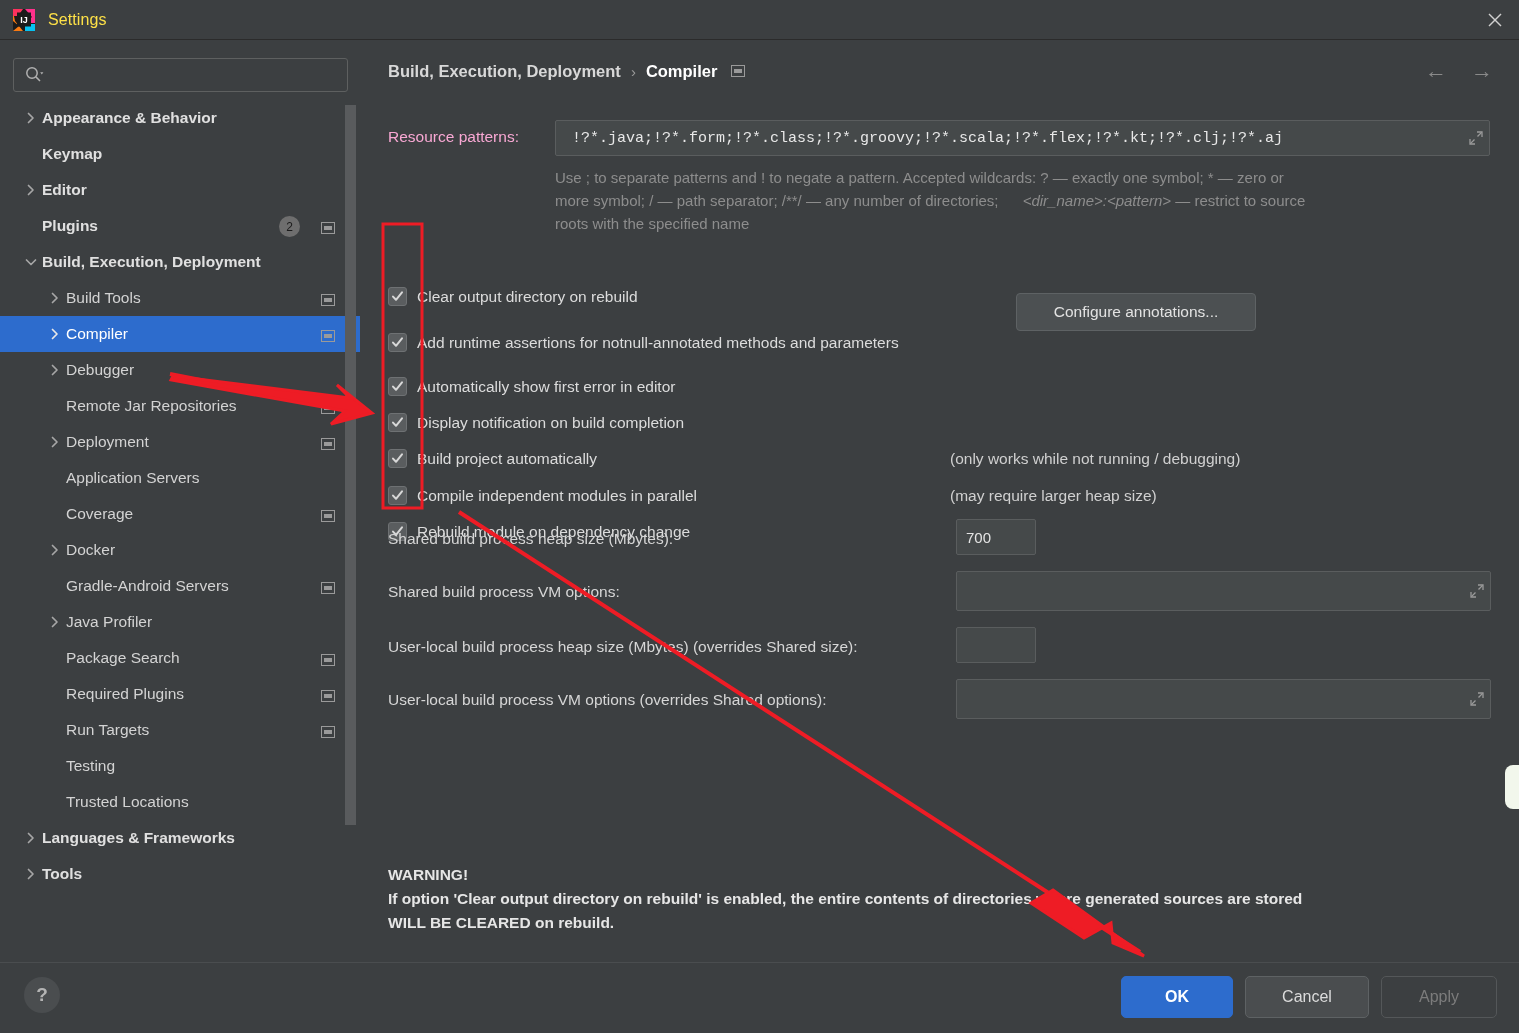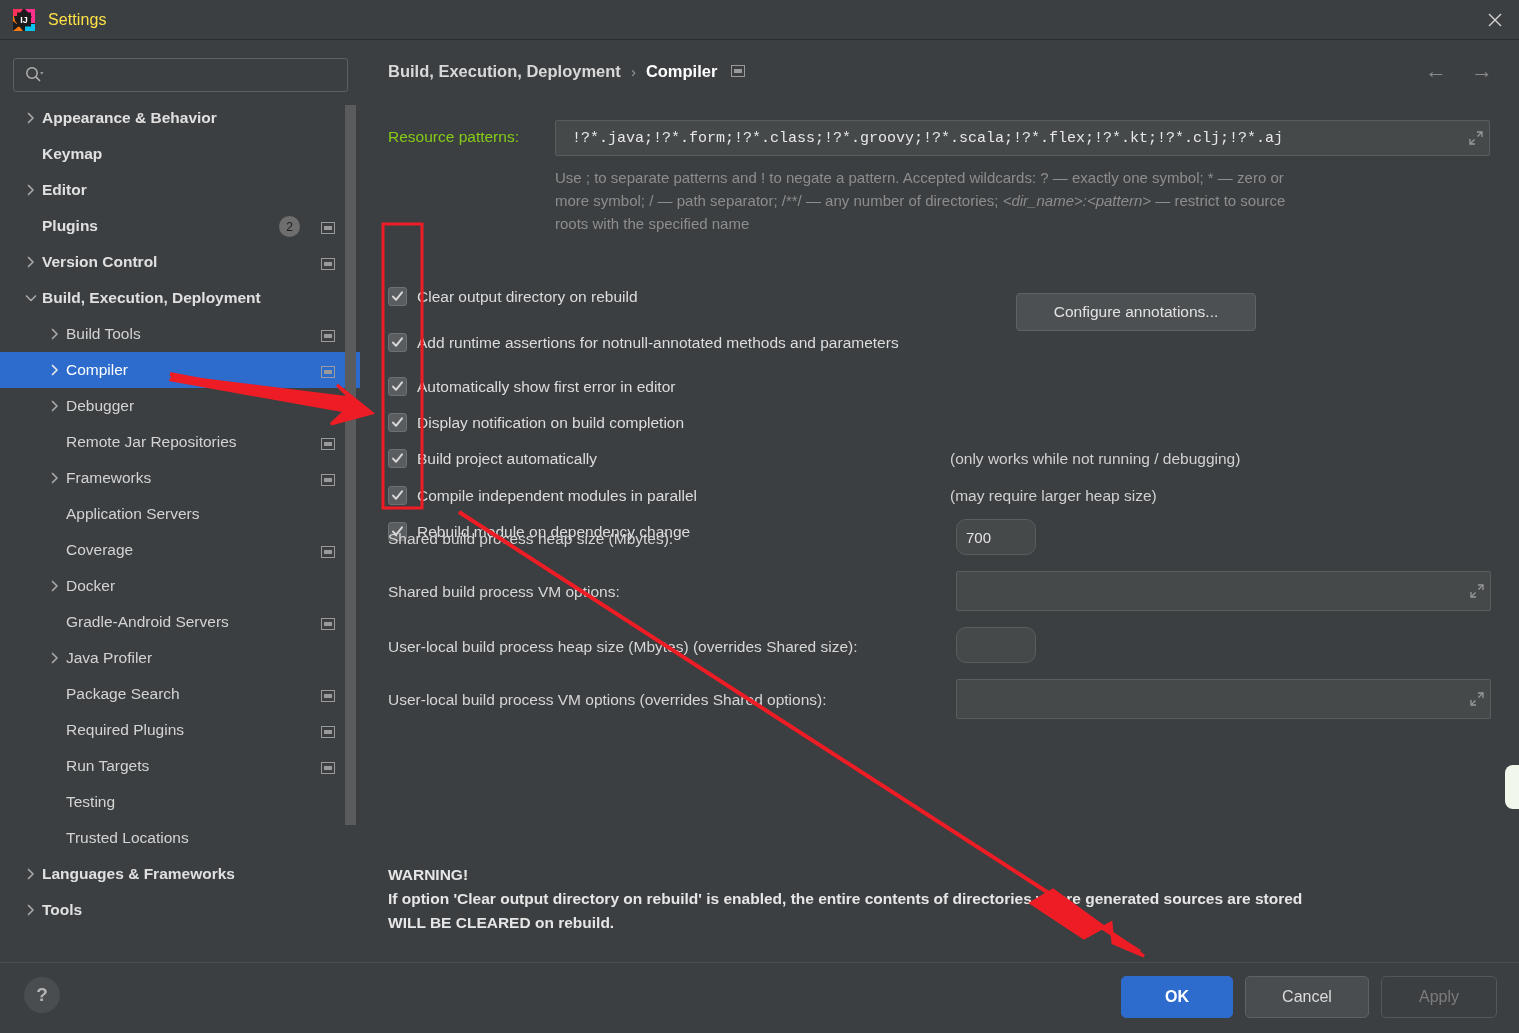--- a/index.html
+++ b/index.html
@@ -97,39 +97,39 @@
   .bc-root { font-weight: bold; color: #d8d8d8; }
   .bc-sep { color: #9a9a9a; font-size: 15px; }
   .bc-leaf { font-weight: bold; color: #ffffff; }
   .nav-arrows {
     position: absolute; right: 26px; top: 20px;
     display: flex; align-items: center; gap: 24px;
   }
   .nav-arrows span { color: #8a8a8a; font-size: 22px; line-height: 1; }
   .lbl-res {
     position: absolute; left: 26px; top: 88px;
-    font-size: 15.5px; color: #84cc16;
+    font-size: 15.5px; color: #f9a8d4;
   }
   .field-res {
     position: absolute; left: 193px; top: 80px; width: 935px; height: 36px;
     background: #45494a; border: 1px solid #5a5d5e; border-radius: 2px;
     display: flex; align-items: center;
   }
   .field-res input {
     flex: 1; background: transparent; border: 0; outline: none;
     color: #e8e8e8; font-family: "Liberation Mono", monospace;
     font-size: 15px; margin-left: 16px; height: 100%;
   }
   .expand-ico { width: 26px; display: flex; align-items: center; justify-content: center; color: #9a9a9a; }
 
   .helptext {
     position: absolute; left: 193px; top: 126px; width: 1110px;
     color: #8d8d8d; font-size: 15px; line-height: 23px;
   }
-  .helptext i { font-style: italic; }
+  .helptext i { font-style: italic; margin-left: 20px; }
 
   
   .cb-list { position: absolute; left: 26px; top: 205px; width: 1110px; }
   .cb-row { position: relative; display: flex; align-items: center; margin-bottom: 0; }
   .cb-row .cb {
     width: 19px; height: 19px; border-radius: 3px;
     background: #5a5d5f; border: 1px solid #6e7173;
     display: flex; align-items: center; justify-content: center; flex: none;
   }
   .cb-row .cb svg { display: block; }
@@ -141,21 +141,21 @@
     position: absolute; left: 628px; top: 48px; width: 240px; height: 38px;
     background: #4c5052; border: 1px solid #5e6264; border-radius: 4px;
     color: #e2e2e2; font-size: 15.5px; display: flex; align-items: center; justify-content: center;
     font-family: "Liberation Sans", sans-serif;
   }
 
   
   .fld-row { position: absolute; left: 26px; font-size: 15.5px; color: #d6d6d6; white-space: nowrap; }
   .inp-sm {
     position: absolute; width: 80px; height: 36px;
-    background: #45494a; border: 1px solid #5a5d5e; border-radius: 10px;
+    background: #45494a; border: 1px solid #5a5d5e; border-radius: 2px;
     color: #e4e4e4; font-size: 15px; font-family: "Liberation Sans", sans-serif;
     padding-left: 9px; outline: none;
   }
   .inp-lg {
     position: absolute; width: 535px; height: 40px;
     background: #45494a; border: 1px solid #5a5d5e; border-radius: 2px;
     display: flex; align-items: center;
   }
   .inp-lg input {
     flex: 1; background: transparent; border: 0; outline: none; color: #e4e4e4;
@@ -259,32 +259,20 @@
         <span class="chev" style="margin-left: 20px;"></span>
         <span class="lbl">Plugins</span>
         <span class="badge">2</span>
         <span class="proj-icon"><svg width="14" height="12" viewBox="0 0 14 12">
             <rect x="0.5" y="0.5" width="13" height="11" fill="none" stroke="#9a9a9a" stroke-width="1"></rect>
             <rect x="3" y="4" width="8" height="4" fill="#9a9a9a"></rect>
           </svg></span>
       </div>
       <div class="tree-item bold">
         <span class="chev" style="margin-left: 20px;">
-          <svg width="10" height="12" viewBox="0 0 10 12">
-            <path d="M2.5 1.5 L7 6 L2.5 10.5" fill="none" stroke="currentColor" stroke-width="1.7" stroke-linecap="round" stroke-linejoin="round"></path>
-          </svg>
-        </span>
-        <span class="lbl">Version Control</span>
-        <span class="proj-icon"><svg width="14" height="12" viewBox="0 0 14 12">
-            <rect x="0.5" y="0.5" width="13" height="11" fill="none" stroke="#9a9a9a" stroke-width="1"></rect>
-            <rect x="3" y="4" width="8" height="4" fill="#9a9a9a"></rect>
-          </svg></span>
-      </div>
-      <div class="tree-item bold">
-        <span class="chev" style="margin-left: 20px;">
           <svg width="12" height="10" viewBox="0 0 12 10">
             <path d="M1.5 3 L6 7.5 L10.5 3" fill="none" stroke="currentColor" stroke-width="1.7" stroke-linecap="round" stroke-linejoin="round"></path>
           </svg>
         </span>
         <span class="lbl">Build, Execution, Deployment</span>
       </div>
       <div class="tree-item">
         <span class="chev" style="margin-left: 44px;">
           <svg width="10" height="12" viewBox="0 0 10 12">
             <path d="M2.5 1.5 L7 6 L2.5 10.5" fill="none" stroke="currentColor" stroke-width="1.7" stroke-linecap="round" stroke-linejoin="round"></path>
@@ -323,21 +311,21 @@
             <rect x="0.5" y="0.5" width="13" height="11" fill="none" stroke="#9a9a9a" stroke-width="1"></rect>
             <rect x="3" y="4" width="8" height="4" fill="#9a9a9a"></rect>
           </svg></span>
       </div>
       <div class="tree-item">
         <span class="chev" style="margin-left: 44px;">
           <svg width="10" height="12" viewBox="0 0 10 12">
             <path d="M2.5 1.5 L7 6 L2.5 10.5" fill="none" stroke="currentColor" stroke-width="1.7" stroke-linecap="round" stroke-linejoin="round"></path>
           </svg>
         </span>
-        <span class="lbl">Frameworks</span>
+        <span class="lbl">Deployment</span>
         <span class="proj-icon"><svg width="14" height="12" viewBox="0 0 14 12">
             <rect x="0.5" y="0.5" width="13" height="11" fill="none" stroke="#9a9a9a" stroke-width="1"></rect>
             <rect x="3" y="4" width="8" height="4" fill="#9a9a9a"></rect>
           </svg></span>
       </div>
       <div class="tree-item">
         <span class="chev" style="margin-left: 44px;"></span>
         <span class="lbl">Application Servers</span>
       </div>
       <div class="tree-item">

